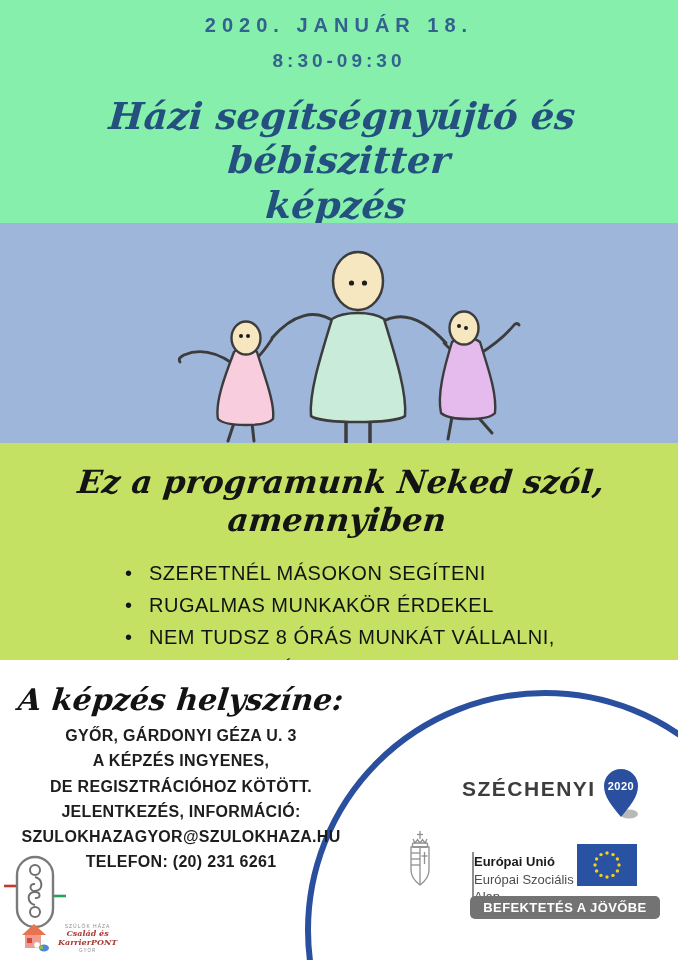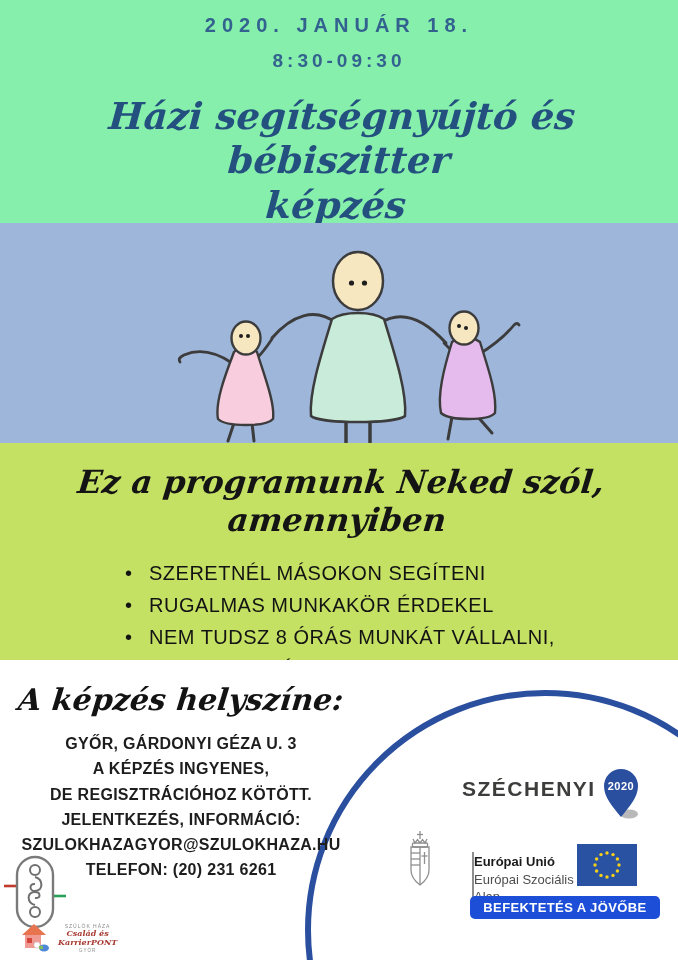--- a/index.html
+++ b/index.html
@@ -39,21 +39,21 @@
 
   
   .sec-bottom { position:absolute; left:0; top:660px; width:678px; height:300px;
                 background:#ffffff; }
   .big-arc { position:absolute; left:305px; top:30px; width:480px; height:480px;
              border:6px solid #2b4f9f; border-radius:50%; background:transparent; }
 
   .location-block { position:absolute; left:0; top:22px; width:362px; text-align:center; }
   .location-heading { font-family:"DejaVu Serif", serif; font-style:italic; font-weight:700;
                       font-size:30px; color:#131313; transform:skewX(-6deg); }
-  .location-lines { margin-top:14px; font-size:16px; font-weight:600; letter-spacing:0.3px;
+  .location-lines { margin-top:6px; font-size:16px; font-weight:600; letter-spacing:0.3px;
                     color:#1d1d1d; line-height:1.58; }
 
   
   .szechenyi { position:absolute; left:462px; top:98px; display:flex; align-items:center; }
   .szechenyi-name { font-size:21px; font-weight:800; letter-spacing:1.5px; color:#3d3d3c; }
   .szechenyi-pin { margin-left:5px; margin-top:10px; }
   .pin-year { font-size:11px; font-weight:700; fill:#ffffff; letter-spacing:0.5px; }
 
   
   .gov-logo { position:absolute; left:368px; top:170px; width:104px; text-align:center; }
@@ -62,21 +62,21 @@
 
   
   .eu-block { position:absolute; left:472px; top:192px; border-left:2px solid #8e8e8e;
               padding-top:2px; height:50px; }
   .eu-line1 { font-size:13px; font-weight:700; color:#1a1a1a; line-height:1.2; }
   .eu-line2, .eu-line3 { font-size:13px; color:#4d4d4d; line-height:1.2; margin-top:2px; }
 
   .eu-flag { position:absolute; left:577px; top:184px; }
 
   .invest-btn { position:absolute; left:470px; top:236px; width:190px; height:23px;
-                background:#1d4ed8; border-radius:5px; color:#ffffff; font-size:13px;
+                background:#737373; border-radius:5px; color:#ffffff; font-size:13px;
                 font-weight:700; letter-spacing:0.4px; text-align:center; line-height:23px; }
 
   
   .oval-logo { position:absolute; left:4px; top:192px; }
   .house-logo { position:absolute; left:20px; top:262px; display:flex; align-items:center; }
   .house-text { margin-left:4px; text-align:center; }
   .ph-line1 { font-size:5px; letter-spacing:1px; color:#8a8a8a; }
   .ph-line2, .ph-line3 { font-family:"DejaVu Serif", serif; font-style:italic;
                          font-weight:700; font-size:8px; color:#a83a32; line-height:1.1; }
   .ph-line4 { font-size:4.5px; letter-spacing:1px; color:#8a8a8a; margin-top:1px; }

